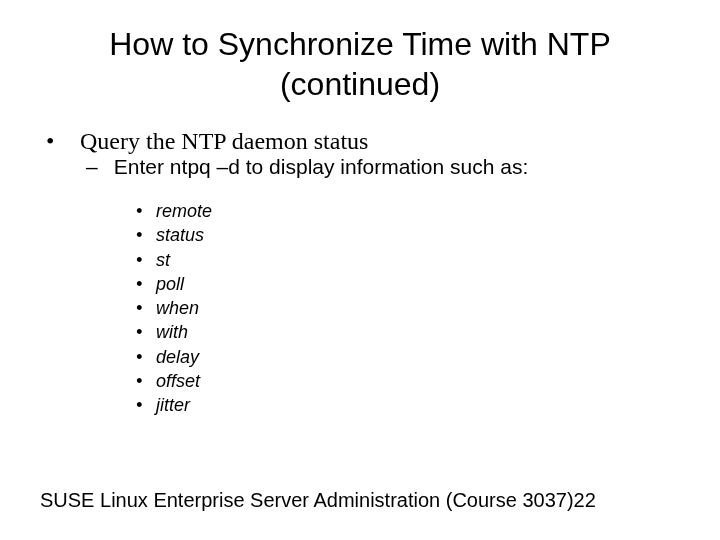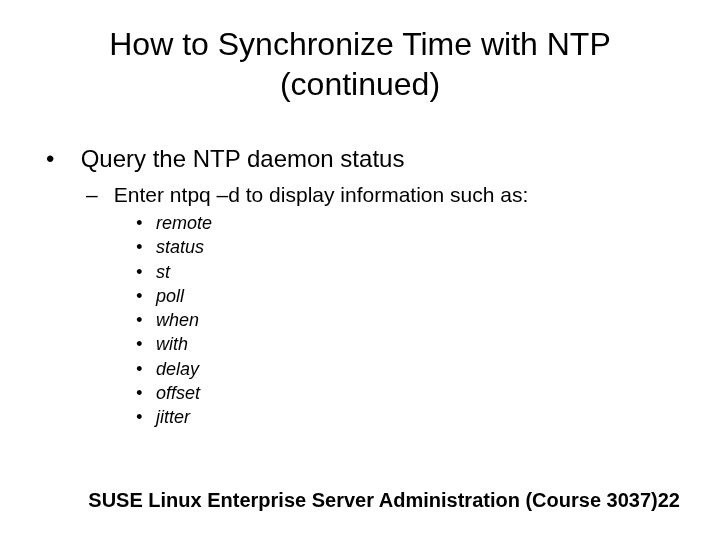--- a/index.html
+++ b/index.html
@@ -9,36 +9,36 @@
     background: #ffffff;
     color: #000000;
     position: relative;
     padding: 24px 40px 0 40px;
   }
   .title {
     text-align: center;
     font-size: 32px;
     font-weight: 400;
     line-height: 1.25;
-    margin-bottom: 41px;
+    margin-bottom: 24px;
   }
   .bullet-l1 {
     font-size: 24px;
     margin-left: 6px;
-    margin-bottom: 10px;
+    font-family: Liberation Serif, serif;
   }
   .bullet-l1::before {
     content: "•";
     display: inline-block;
     width: 28px;
   }
   .bullet-l2 {
     font-size: 21px;
     margin-left: 46px;
-    margin-bottom: 4px;
+    margin-bottom: 20px;
   }
   .bullet-l2::before {
     content: "–";
     display: inline-block;
     width: 22px;
   }
   .bullet-l3 {
     font-size: 18px;
     margin-left: 96px;
     line-height: 1.35;
@@ -48,23 +48,22 @@
     content: "•";
     display: inline-block;
     width: 20px;
   }
   .footer {
     position: absolute;
     bottom: 28px;
     left: 40px;
     right: 40px;
     display: flex;
-    justify-content: flex-end;
+    justify-content: flex-start;
     font-size: 20px;
-    font-weight: bold;
   }
 </style>
 </head>
 <body>
 
 <div class="title">
   <span>How to Synchronize Time with NTP</span><br>
   <span>(continued)</span>
 </div>
 

